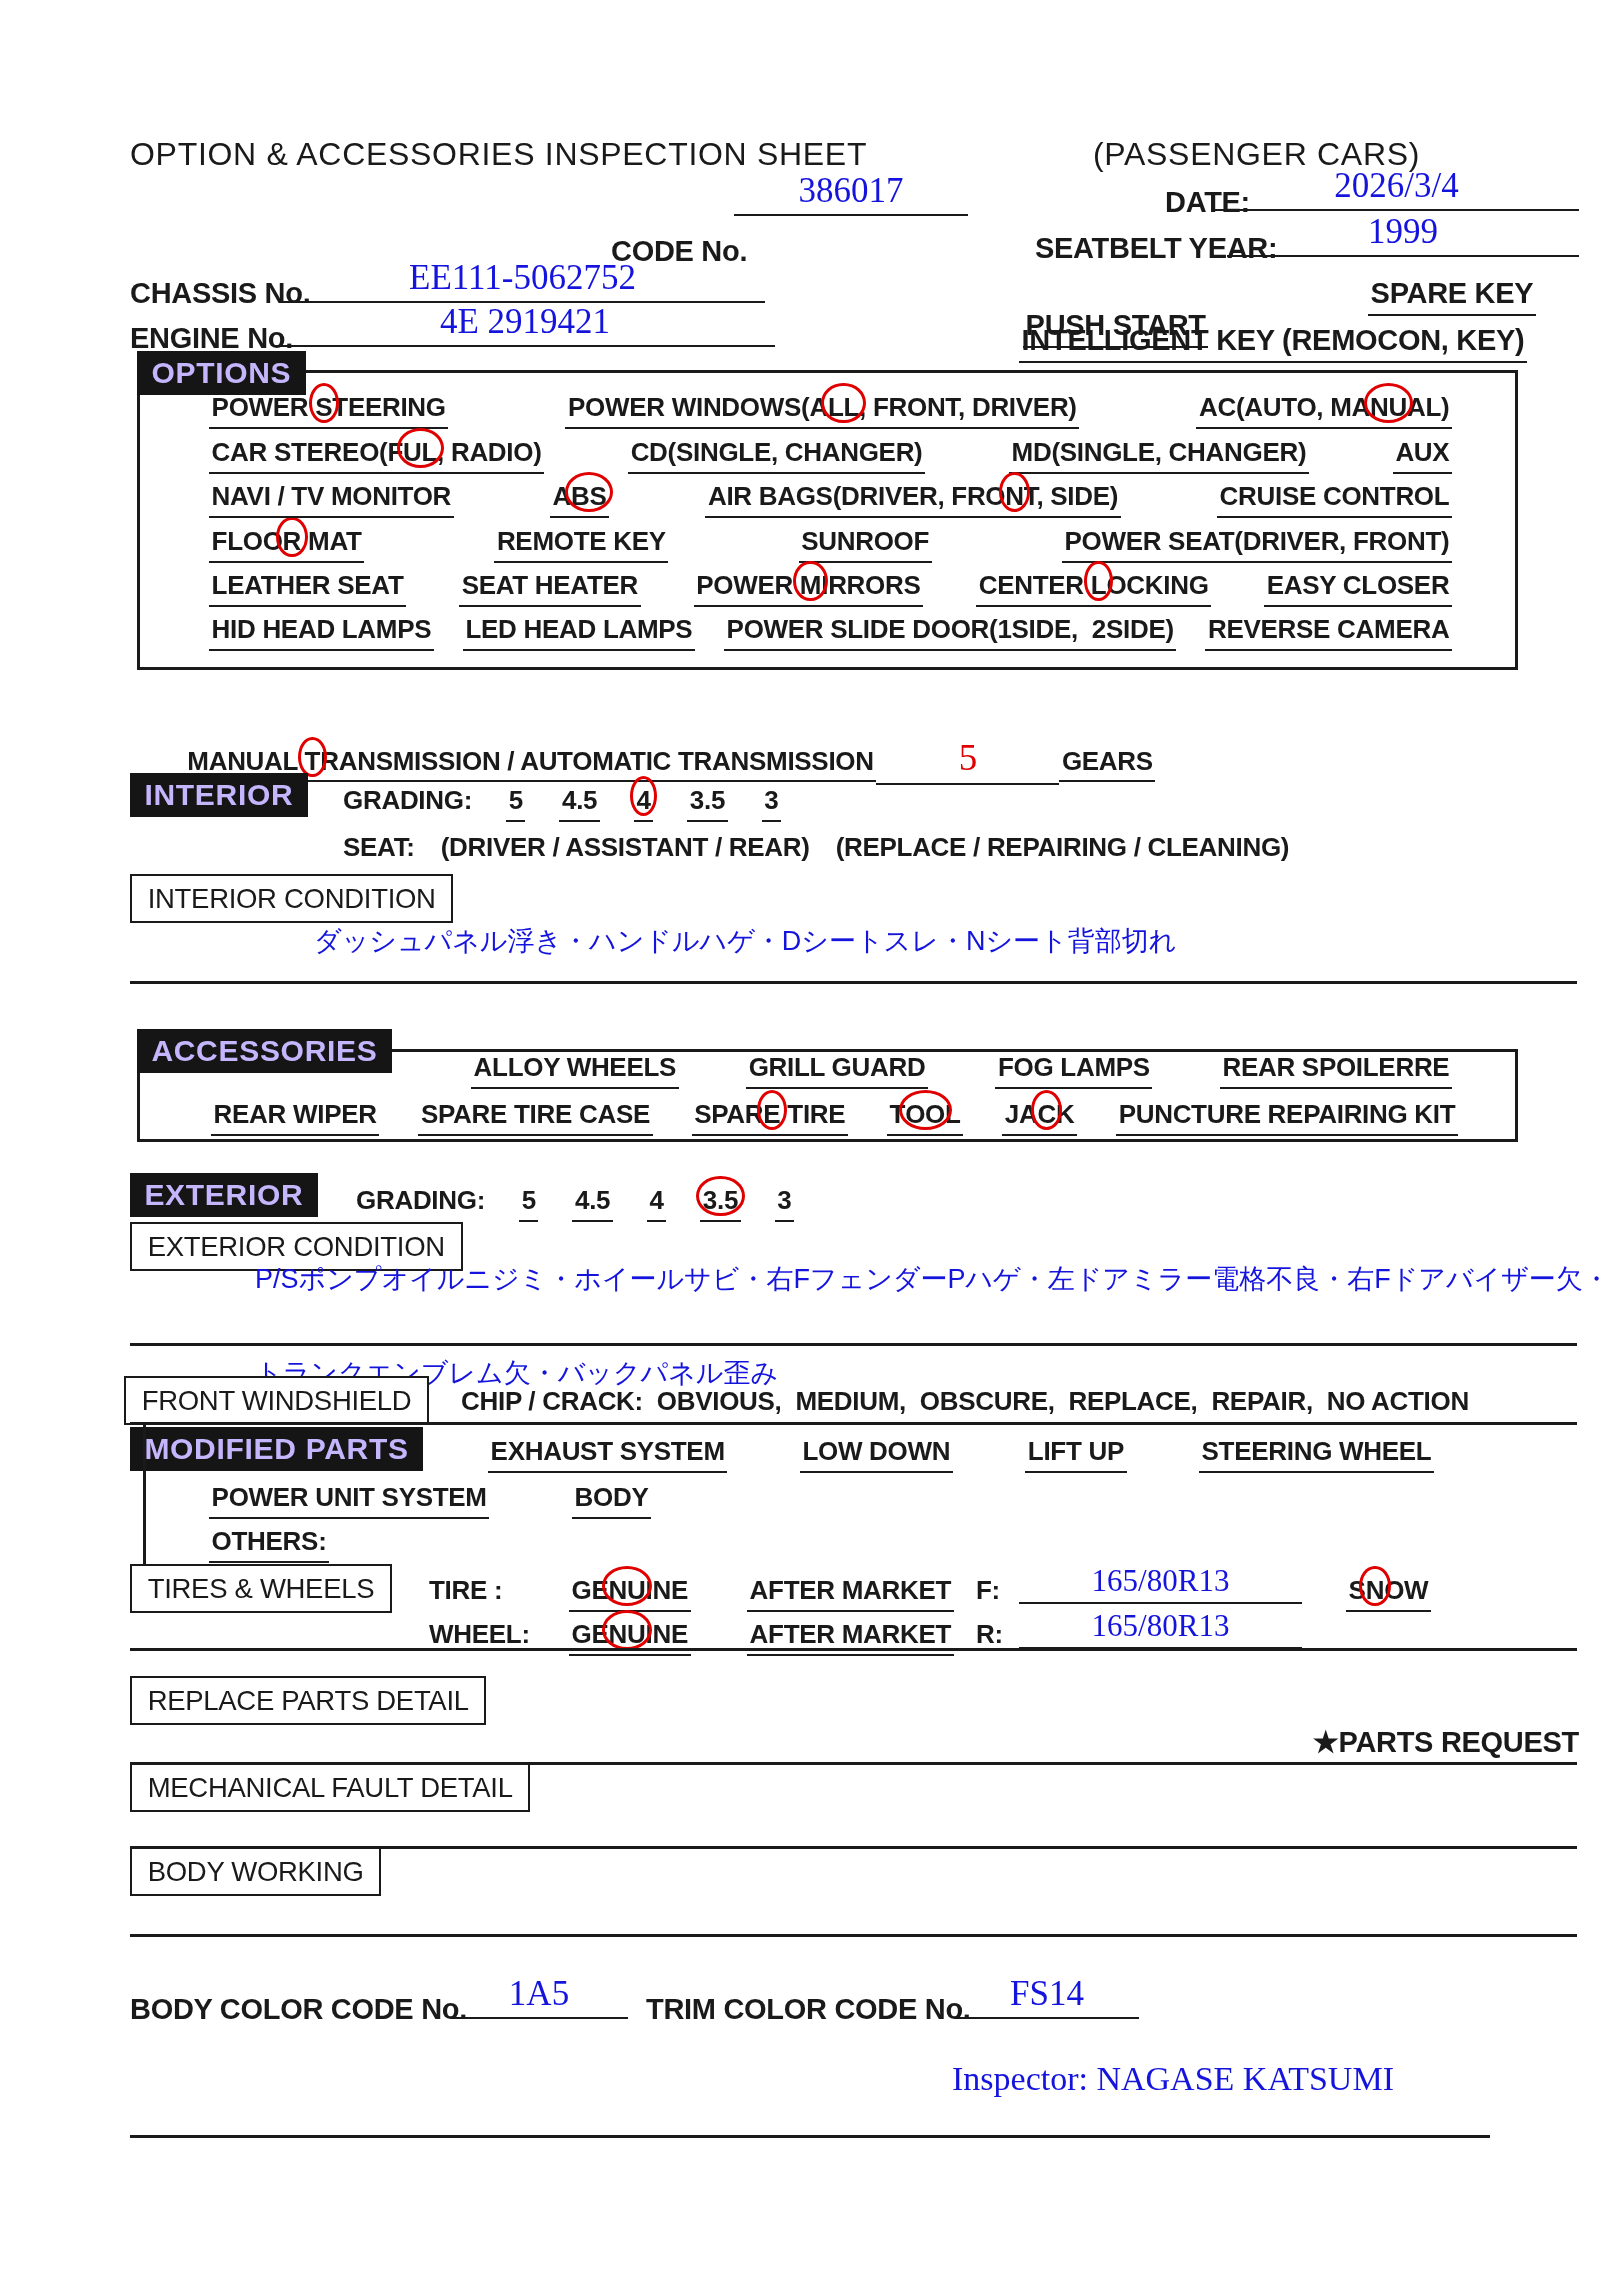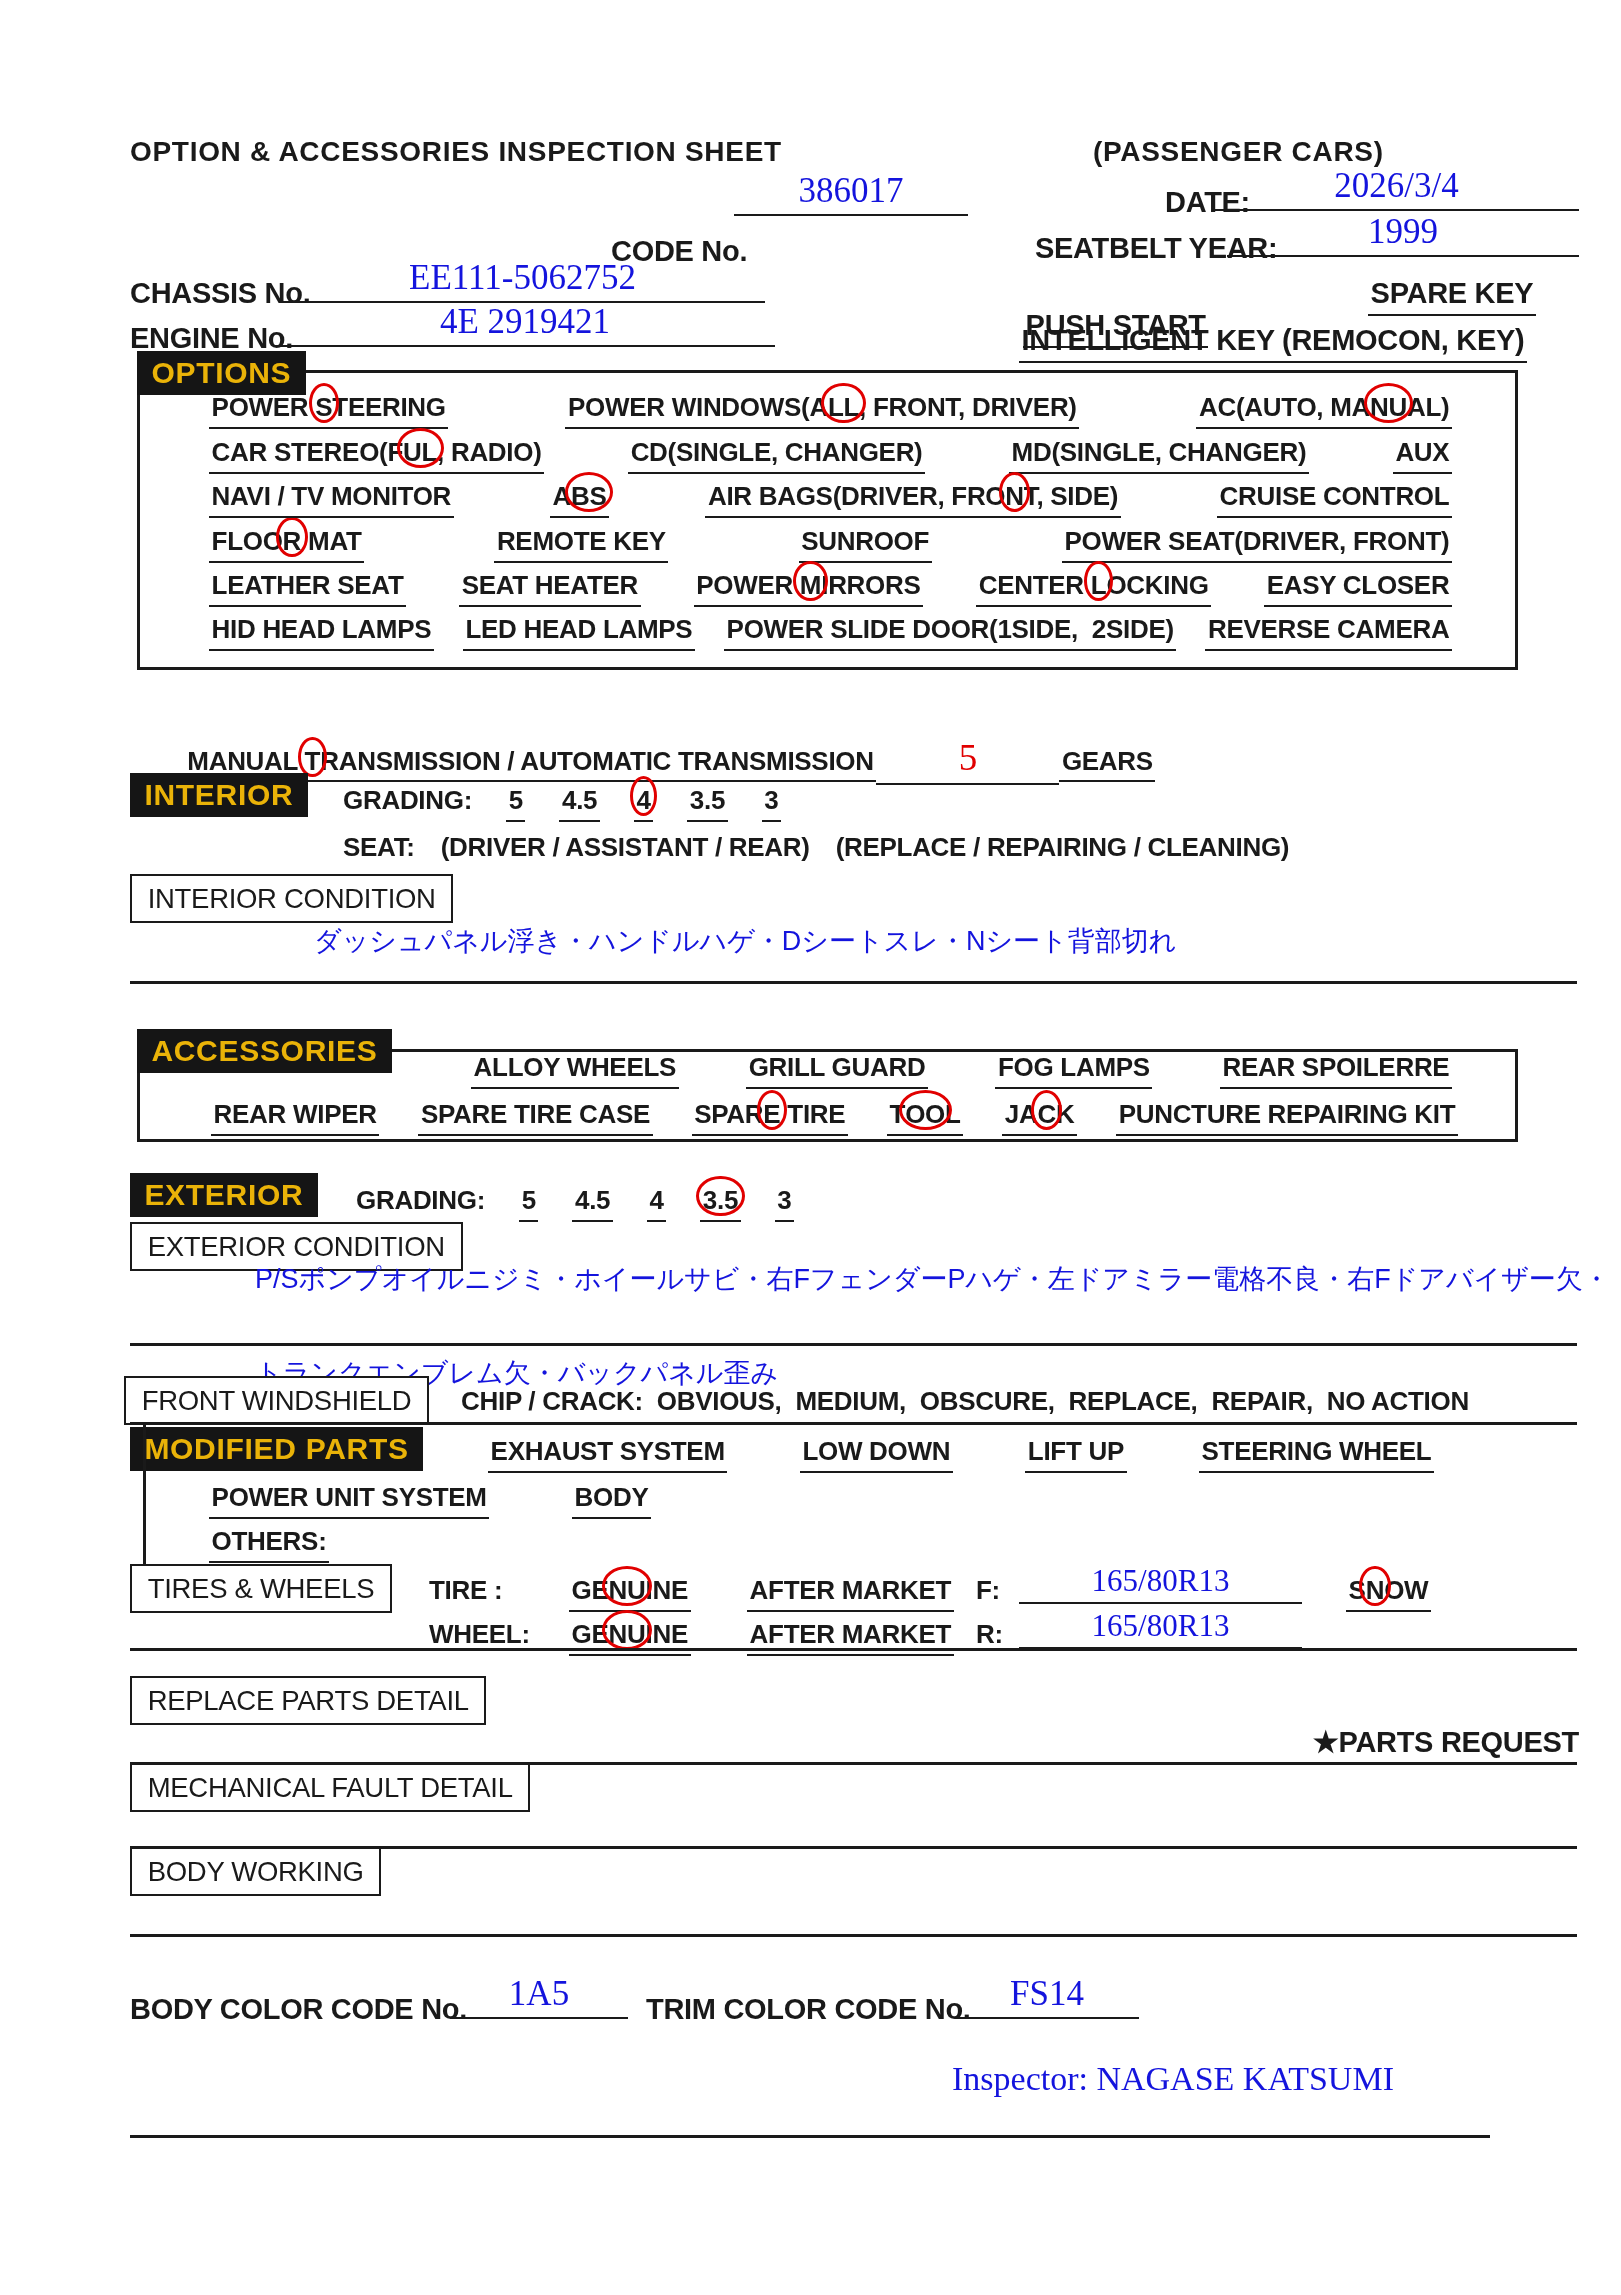--- a/index.html
+++ b/index.html
@@ -1,25 +1,25 @@
 <!DOCTYPE html>
 <html style="font-size:10.5px"><head>
 <meta charset="utf-8">
 <style>
   html,body{margin:0;padding:0;background:#fff;}
   .pg{position:relative;width:1622px;height:2295px;background:#ffffff;
       font-family:"Liberation Sans",sans-serif;color:#1a1a1a;overflow:hidden;}
   .pg span,.pg div{box-sizing:border-box;}
   .a{position:absolute;white-space:pre;}
-  .t{font-weight:700;font-size:28px;letter-spacing:0.7px;}
+  .t{font-weight:400;font-size:32px;letter-spacing:0.7px;}
   .h{font-weight:700;font-size:29px;letter-spacing:-0.3px;}
   .l{font-weight:700;font-size:26px;letter-spacing:-0.3px;}
   .bxl{font-weight:400;font-size:27.5px;letter-spacing:-0.3px;border:2.6px solid #1a1a1a;background:#fff;padding:6.5px 15.7px;}
   .u{border-bottom:2.6px solid #1a1a1a;padding:0 2.6px 3.9px 2.6px;}
-  .badge{background:#151515;color:#eab308;font-weight:700;font-size:30px;letter-spacing:0.7px;padding:5.2px 14.4px;}
+  .badge{background:#151515;color:#c4b5fd;font-weight:700;font-size:30px;letter-spacing:0.7px;padding:5.2px 14.4px;}
   .bl{display:inline-block;border-bottom:2.6px solid #1a1a1a;text-align:center;padding:0 3.9px 2.6px 3.9px;}
   .v{font-family:"Liberation Serif","DejaVu Serif",serif;font-size:35px;color:#1414dd;}
   .v2{font-family:"Liberation Serif","DejaVu Serif",serif;font-size:31px;color:#1414dd;}
   .jp{font-size:27px;color:#1414dd;font-family:"Liberation Sans",sans-serif;}
   .row{display:flex;justify-content:space-between;align-items:flex-start;}
   .hr{position:absolute;background:#1a1a1a;height:2.6px;}
   .circ{position:relative;display:inline-block;}
   .circ::after{content:"";position:absolute;left:-6.5px;right:-6.5px;top:-9.2px;bottom:0px;
                border:3.3px solid #e10000;border-radius:50%;pointer-events:none;}
   .gearsv{font-family:"Liberation Serif","DejaVu Serif",serif;font-size:37px;color:#e10000;font-weight:400;}

